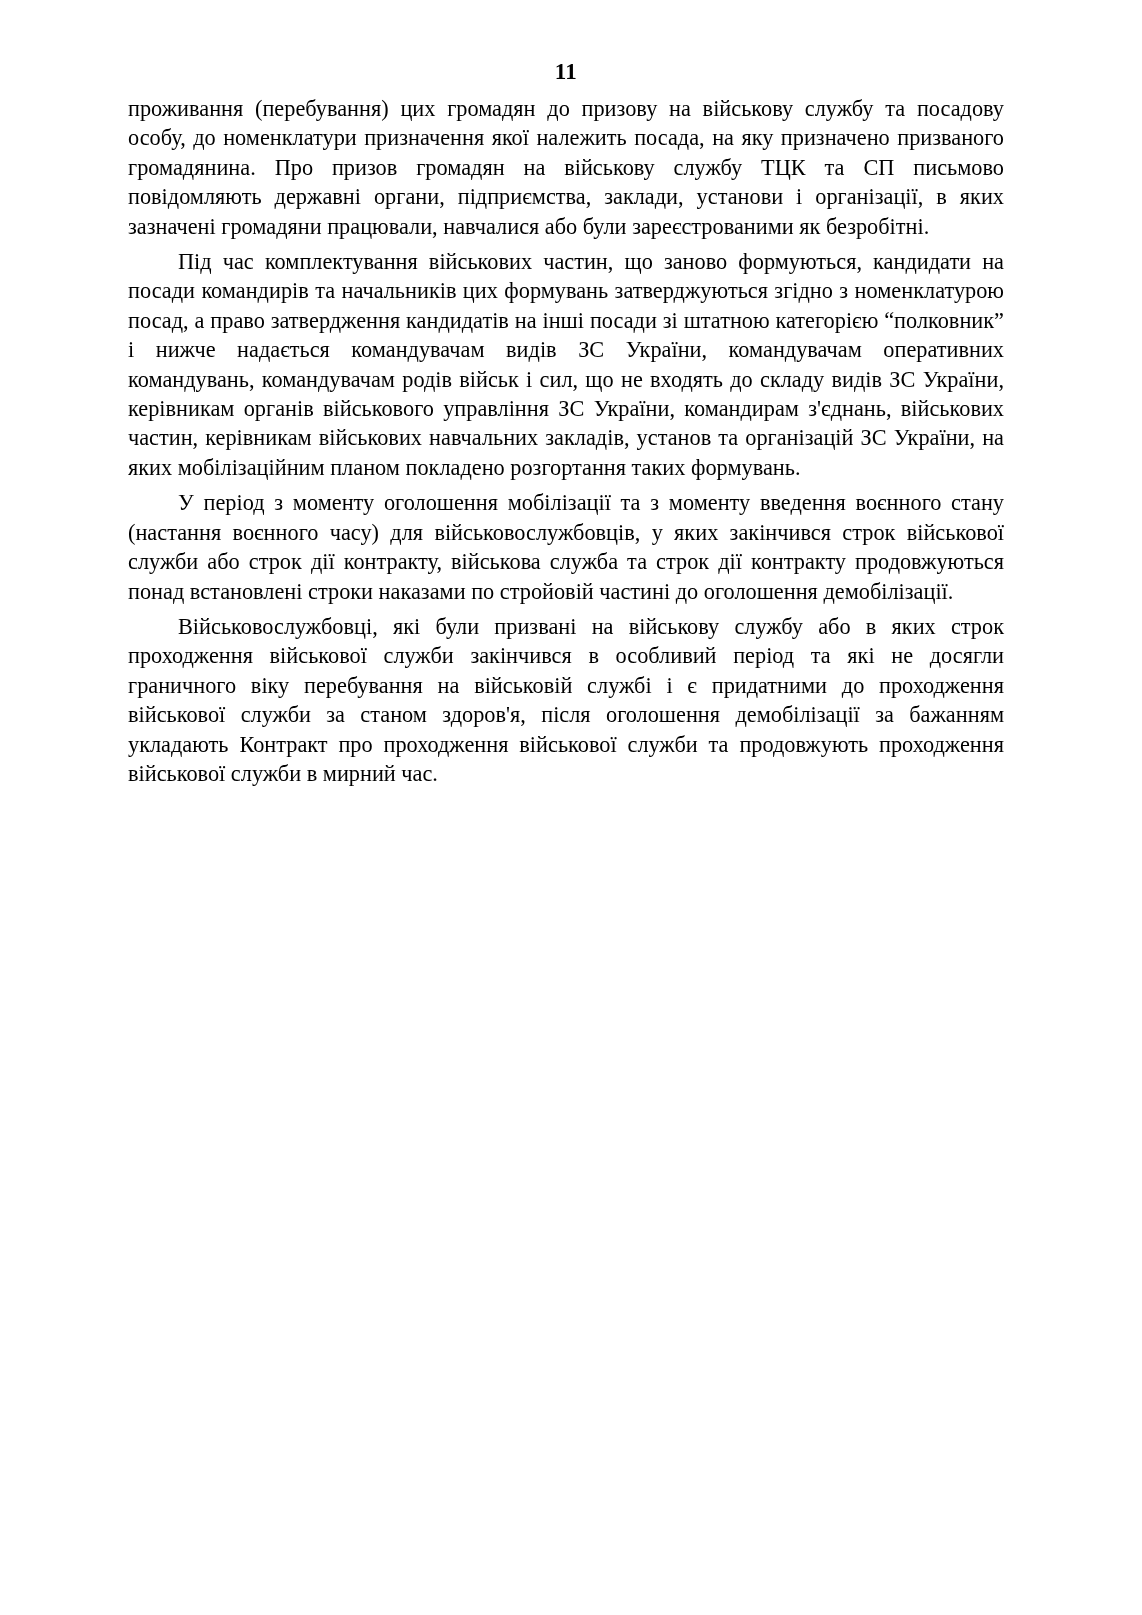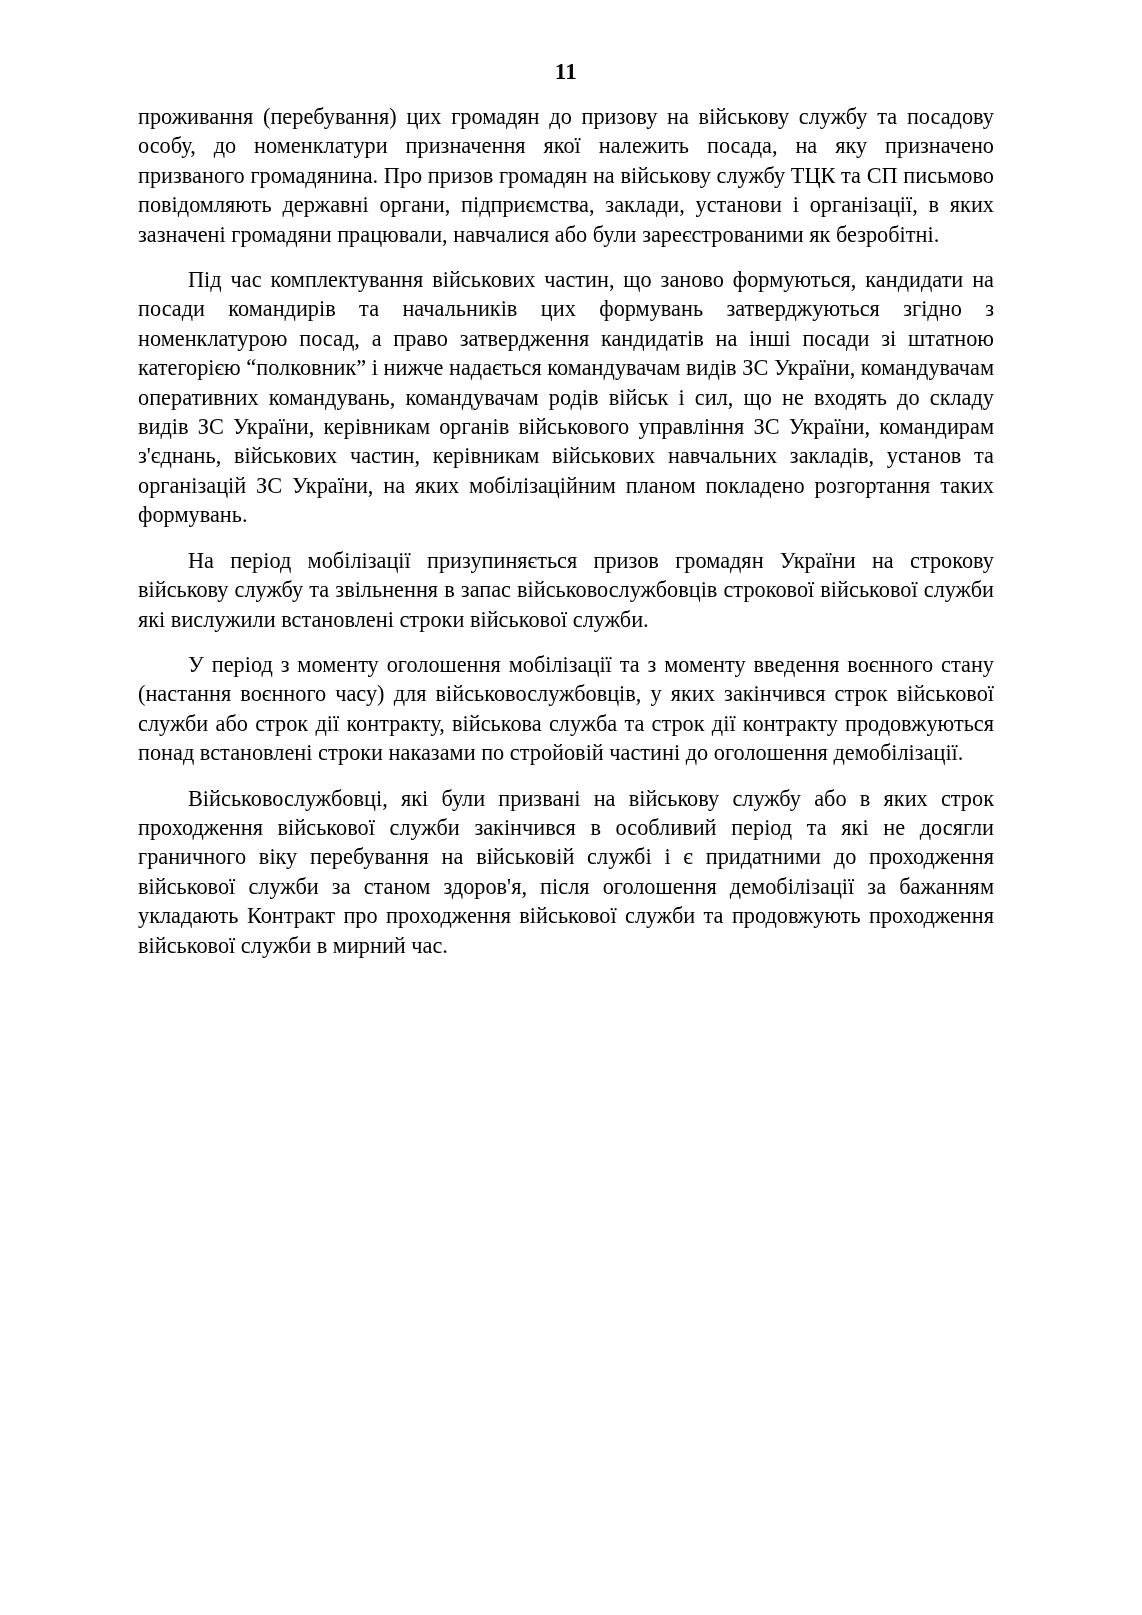--- a/index.html
+++ b/index.html
@@ -23,38 +23,37 @@
   }
   .page-number {
     text-align: center;
     font-weight: bold;
     font-size: 23px;
     line-height: 29px;
     margin-bottom: 8px;
     letter-spacing: 0.5px;
   }
   .content p.para {
-    margin: 16px;
+    margin: 6px;
     padding: 0;
     font-size: 22.3px;
     line-height: 29.4px;
     text-align: justify;
   }
   .content p.para.indent {
     text-indent: 50px;
   }
   .content .bold {
     font-weight: normal;
   }
 </style>
 </head>
 <body>
 
 <div class="page">
   <div class="page-number">11</div>
   <div class="content">
       <p class="para"><span class="">проживання (перебування) цих громадян до призову на військову службу та посадову особу, до номенклатури призначення якої належить посада, на яку призначено призваного громадянина. Про призов громадян на військову службу ТЦК та СП письмово повідомляють державні органи, підприємства, заклади, установи і організації, в яких зазначені громадяни працювали, навчалися або були зареєстрованими як безробітні.</span></p>
       <p class="para indent"><span class="">Під час комплектування військових частин, що заново формуються, кандидати на посади командирів та начальників цих формувань затверджуються згідно з номенклатурою посад, а право затвердження кандидатів на інші посади зі штатною категорією “полковник” і нижче надається командувачам видів ЗС України, командувачам оперативних командувань, командувачам родів військ і сил, що не входять до складу видів ЗС України, керівникам органів військового управління ЗС України, командирам з'єднань, військових частин, керівникам військових навчальних закладів, установ та організацій ЗС України, на яких мобілізаційним планом покладено розгортання таких формувань.</span></p>
-      <p class="para indent"><span class="">На період мобілізації призупиняється призов громадян України на строкову військову службу та звільнення в запас військовослужбовців строкової військової служби які вислужили встановлені строки військової служби.</span></p>
       <p class="para indent"><span class="">У період з моменту оголошення мобілізації та з моменту введення воєнного стану (настання воєнного часу) для військовослужбовців, у яких закінчився строк військової служби або строк дії контракту, військова служба та строк дії контракту продовжуються понад встановлені строки наказами по стройовій частині до оголошення демобілізації.</span></p>
       <p class="para indent"><span class="">Військовослужбовці, які були призвані на військову службу або в яких строк проходження військової служби закінчився в особливий період та які не досягли граничного віку перебування на військовій службі і є придатними до проходження військової служби за станом здоров'я, </span><span class="bold">після оголошення демобілізації</span><span class=""> за бажанням укладають Контракт про проходження військової служби та продовжують проходження військової служби в мирний час.</span></p>
     </div>
 </div>
 
 </body></html>

